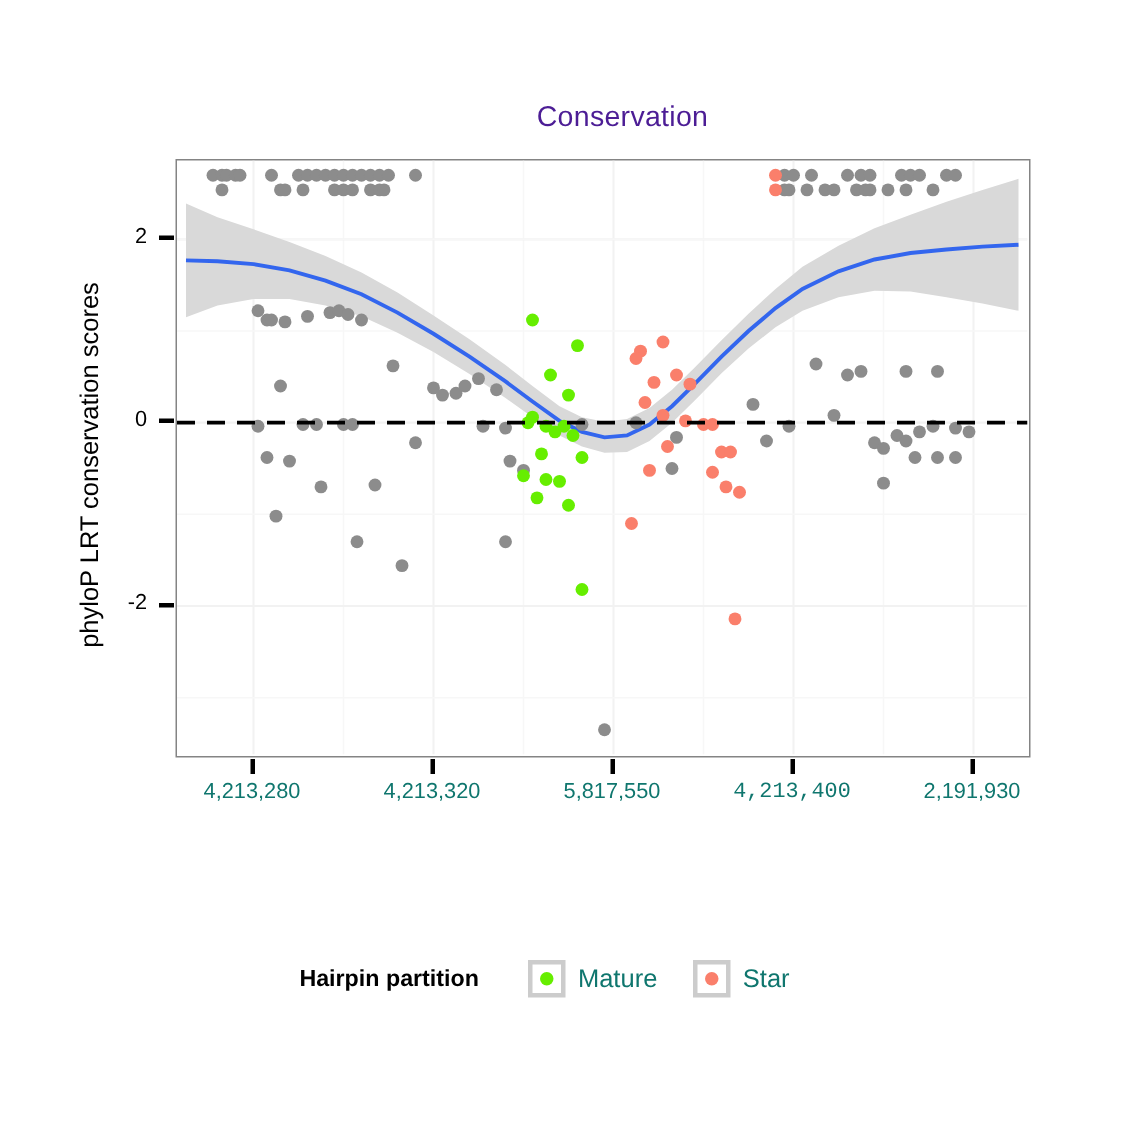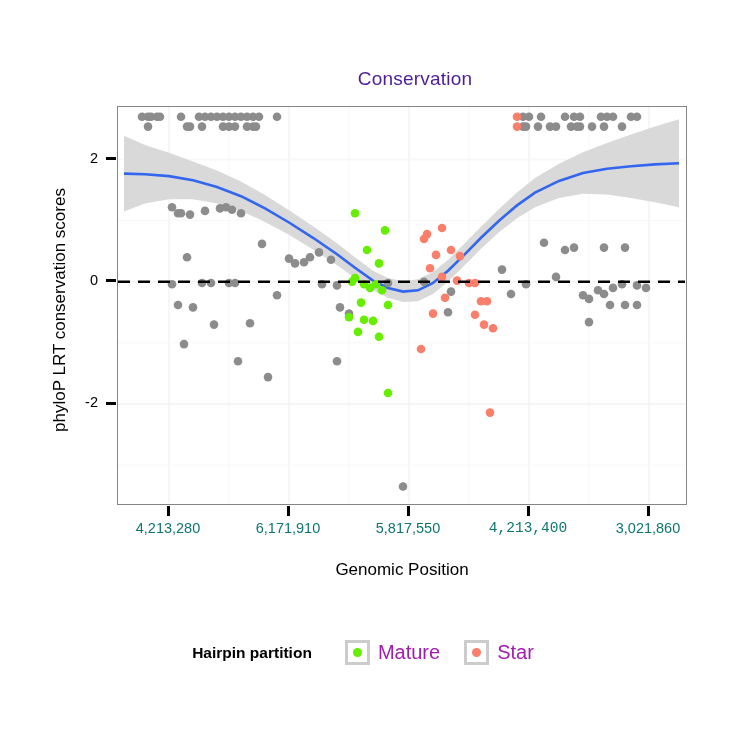--- a/index.html
+++ b/index.html
@@ -39,21 +39,21 @@
     position:absolute;left:0;top:640px;width:750px;
     display:flex;justify-content:center;align-items:center;gap:0px;
   }
   #legend-title{font-size:15.5px;font-weight:bold;color:#000;margin-right:33px;}
   .legend-key{display:flex;align-items:center;margin-right:6px;}
   .legend-swatch{
     width:25px;height:25px;background:#ffffff;border:3px solid #cccccc;
     display:flex;align-items:center;justify-content:center;box-sizing:border-box;
   }
   .legend-dot{width:9px;height:9px;border-radius:50%;}
-  .legend-label{font-size:20px;color:#a21caf;margin-left:8px;margin-right:18px;}
+  .legend-label{font-size:17px;color:#0f766e;margin-left:8px;margin-right:18px;}
 </style>
 </head>
 <body>
 
 <div id="root">
 
   <div class="chart-title">Conservation</div>
 
   <div class="ylab">phyloP LRT conservation scores</div>
 
@@ -237,36 +237,35 @@
           <circle cx="372.0" cy="305.6" r="4.3" fill="#fa7f6b"></circle>
         </g>
         <line x1="0" y1="174.7777777777778" x2="567" y2="174.7777777777778" stroke="#000" stroke-width="2.4" stroke-dasharray="12 8"></line>
       </svg>
   </div>
 
   <div id="axes">
       <div class="xtick" style="left: 166.5px;"></div>
       <div class="xticklabel" style="left: 108px;">4,213,280</div>
       <div class="xtick" style="left: 286.5px;"></div>
-      <div class="xticklabel" style="left: 228px;">6,171,910</div>
+      <div class="xticklabel" style="left: 228px;">4,213,320</div>
       <div class="xtick" style="left: 406.5px;"></div>
       <div class="xticklabel" style="left: 348px;">5,817,550</div>
       <div class="xtick" style="left: 526.5px;"></div>
       <div class="xticklabel" style="left: 468px; font-family: Liberation Mono, monospace;">4,213,400</div>
       <div class="xtick" style="left: 646.5px;"></div>
-      <div class="xticklabel" style="left: 588px;">3,021,860</div>
+      <div class="xticklabel" style="left: 588px;">2,191,930</div>
       <div class="ytick" style="top: 401.5px;"></div>
       <div class="yticklabel" style="top: 394px;">-2</div>
       <div class="ytick" style="top: 279.278px;"></div>
       <div class="yticklabel" style="top: 271.778px;">0</div>
       <div class="ytick" style="top: 157.056px;"></div>
       <div class="yticklabel" style="top: 149.556px;">2</div>
     </div>
 
-  <div class="xlab">Genomic Position</div>
 
   <div id="legend">
     <span id="legend-title">Hairpin partition</span>
     <span id="legend-keys" style="display: flex; align-items: center;">
         <div class="legend-key">
           <div class="legend-swatch">
             <div class="legend-dot" style="background: rgb(102, 238, 0);"></div>
           </div>
           <span class="legend-label">Mature</span>
         </div>

